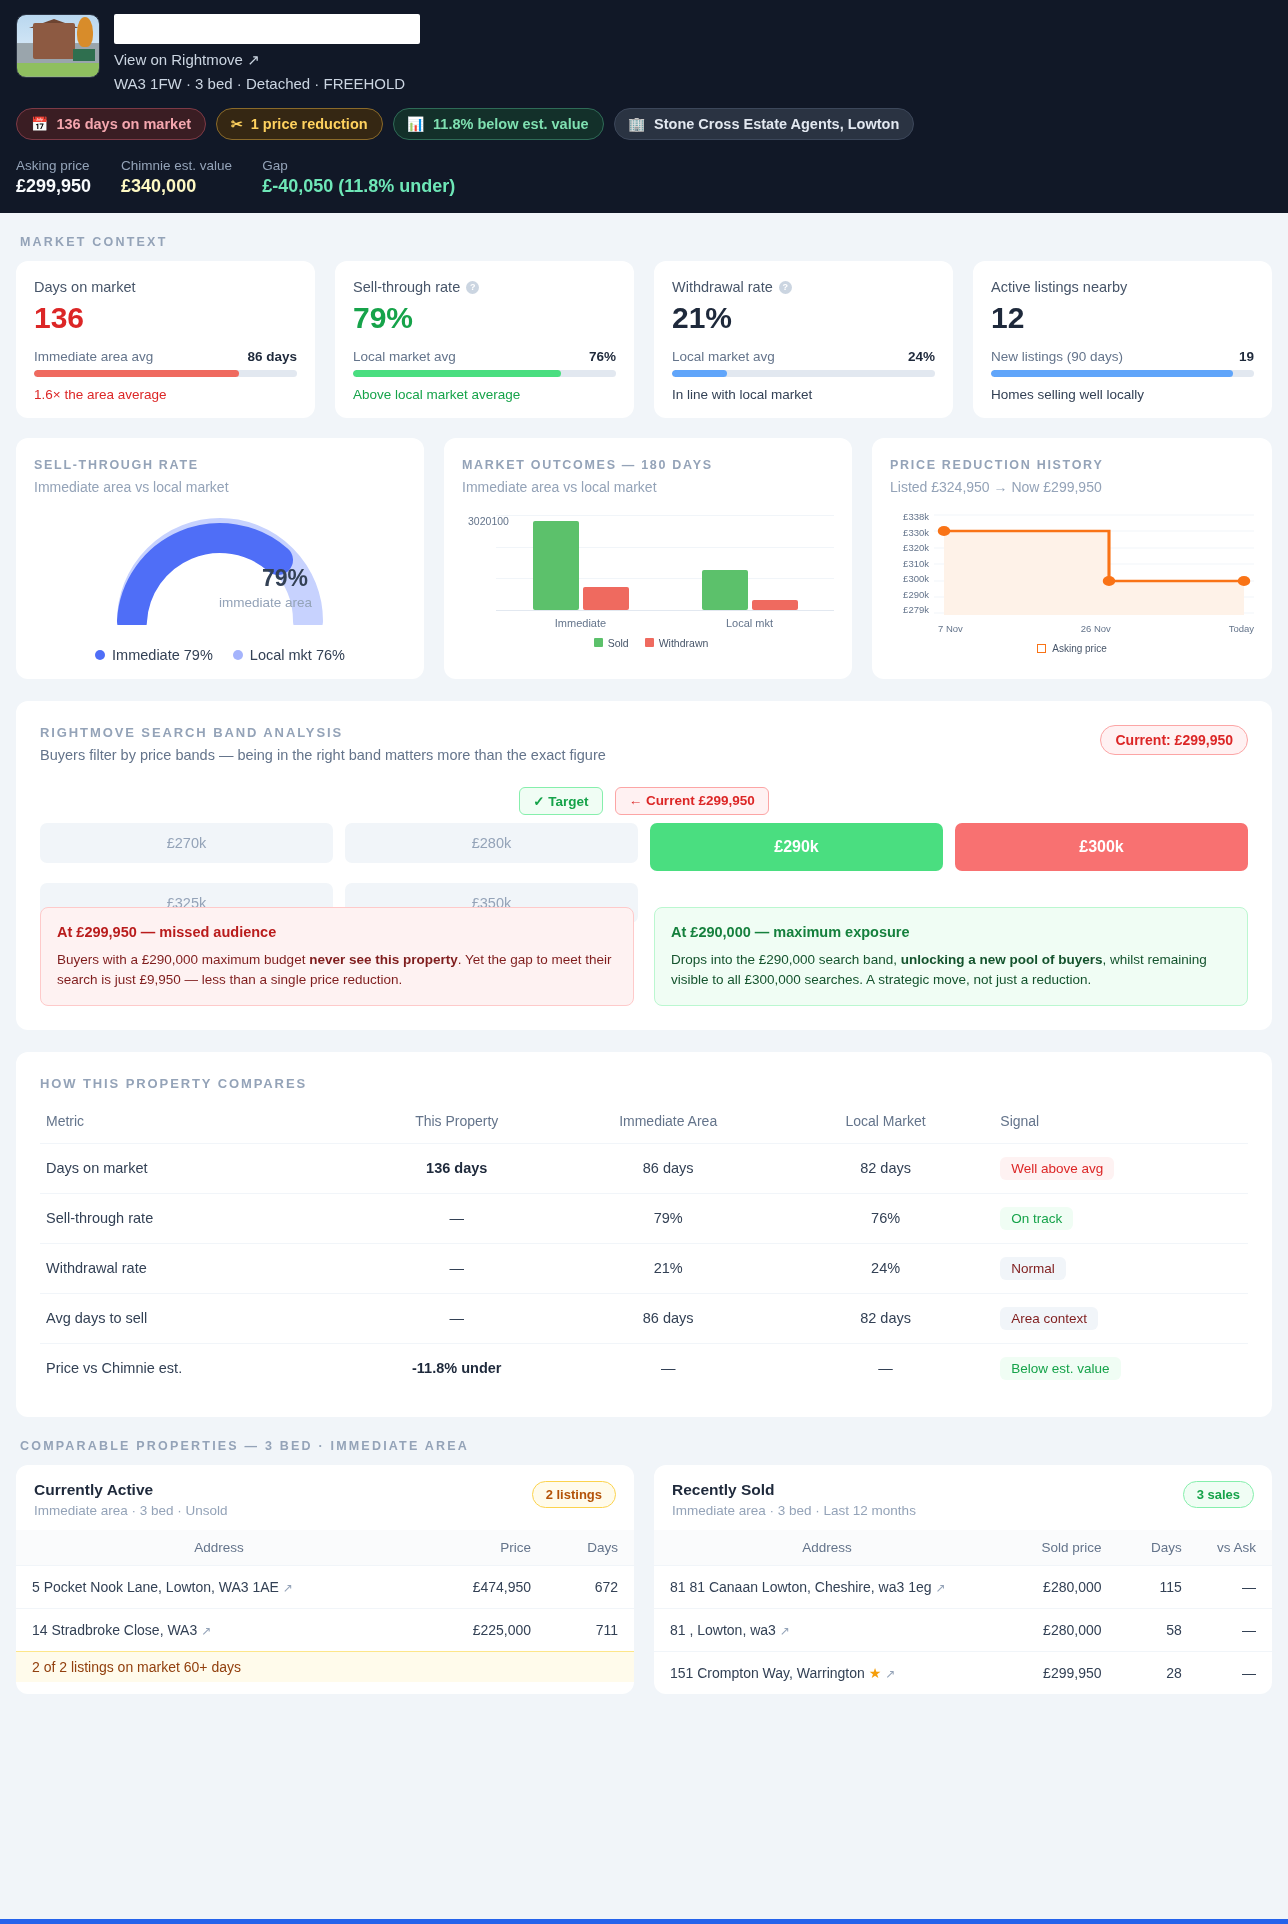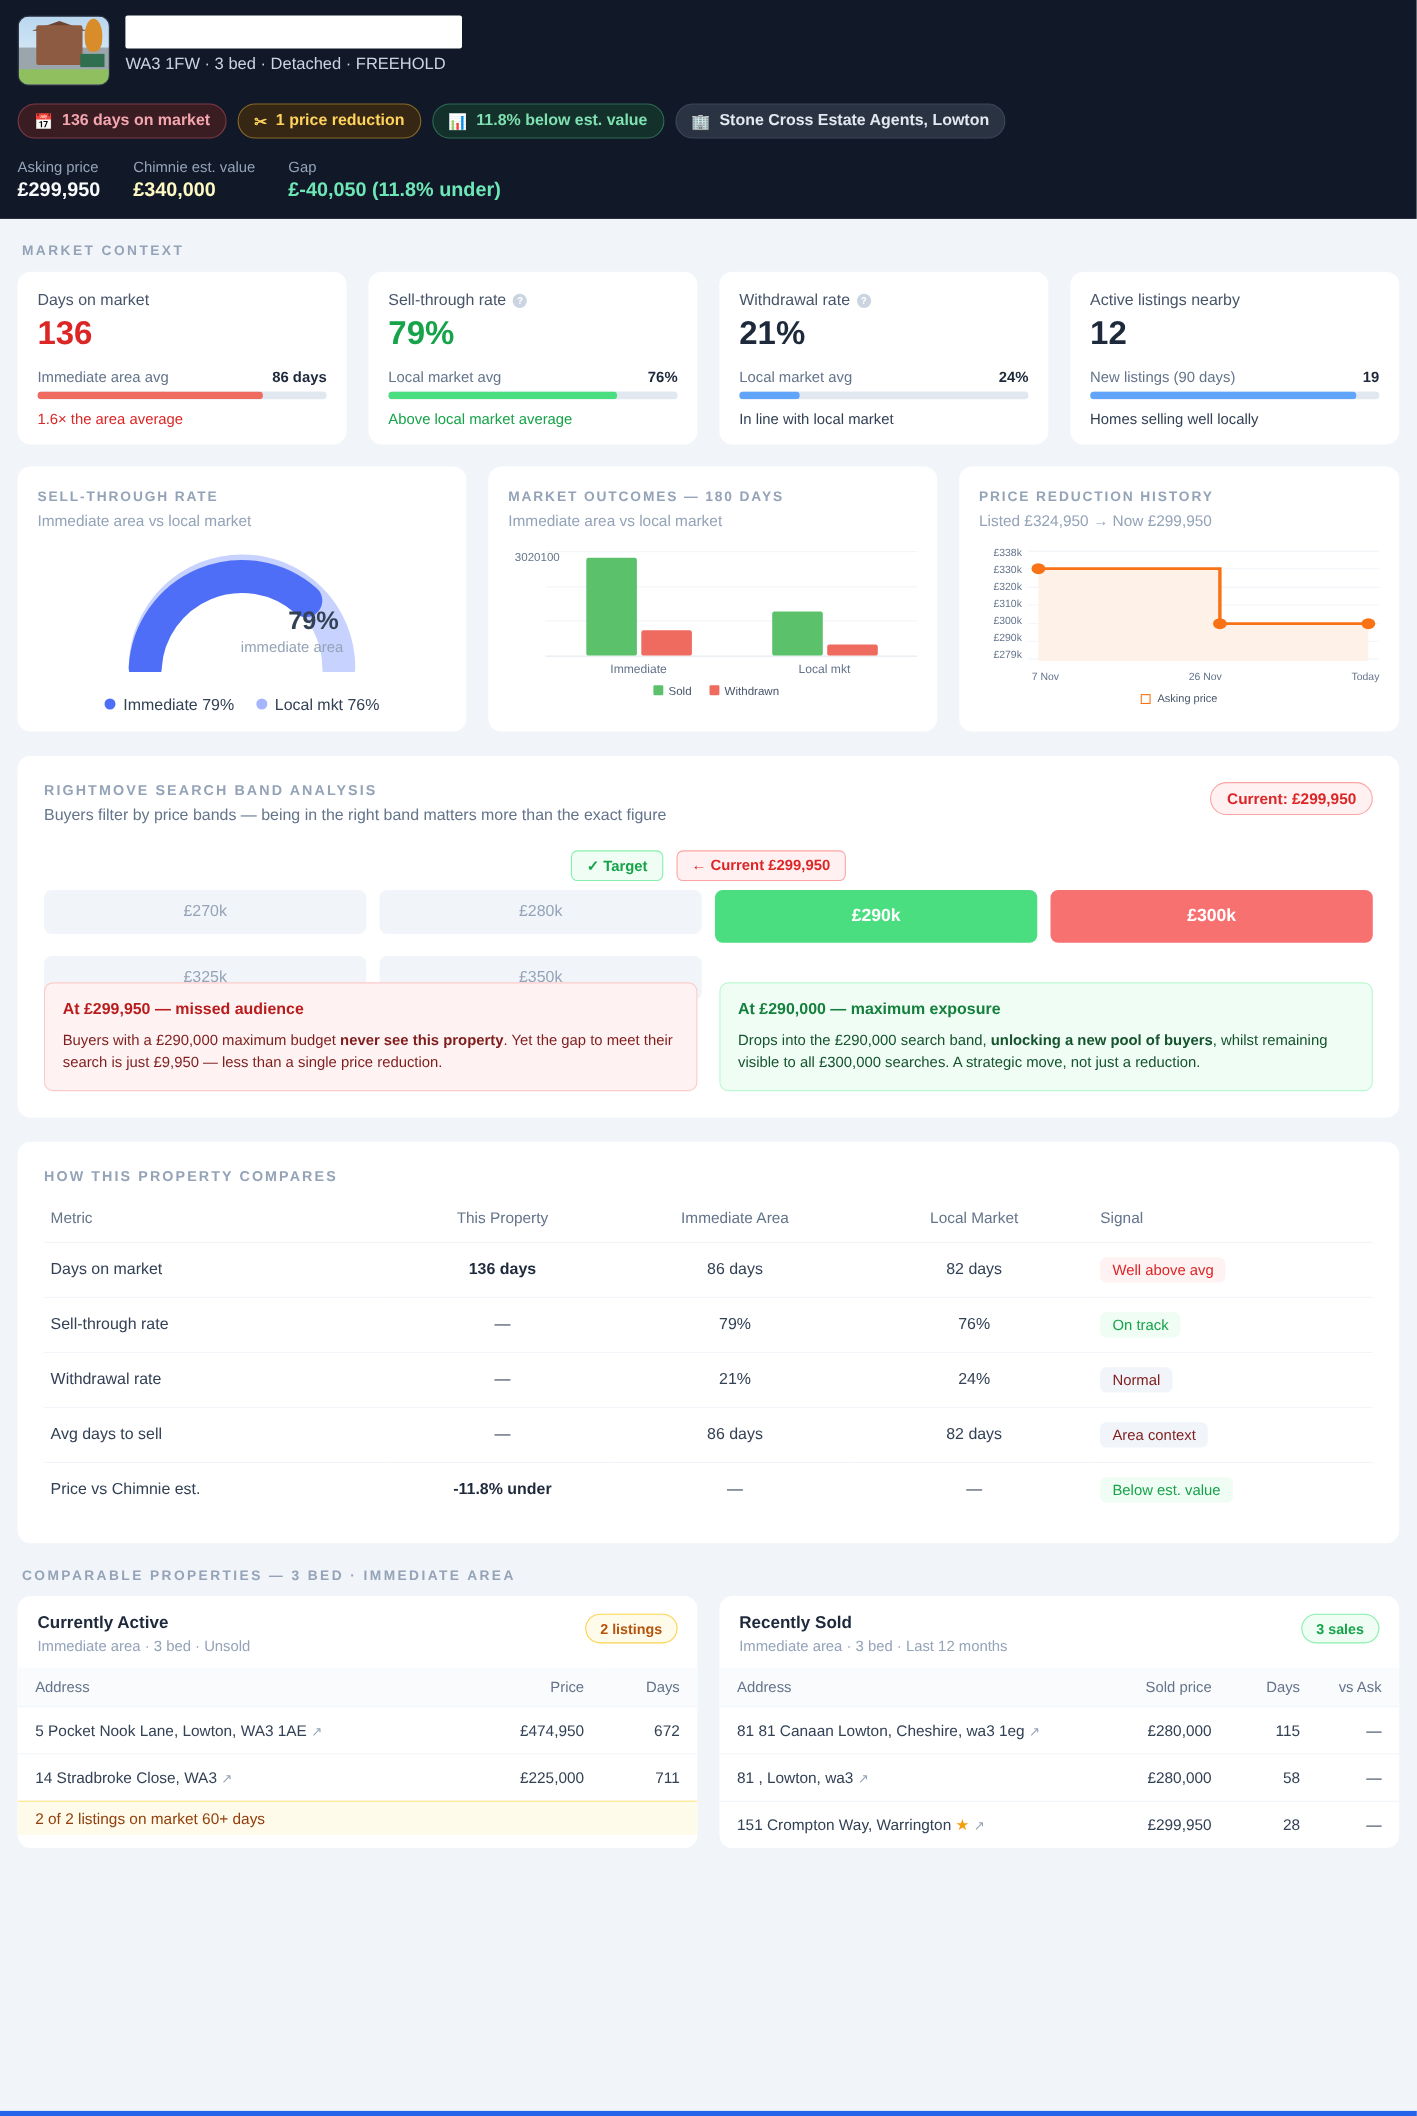--- a/index.html
+++ b/index.html
@@ -145,21 +145,21 @@
   
   .row2 { display:grid; grid-template-columns:1fr 1fr; gap:20px; }
   .cbox { background:#fff; border-radius:12px; overflow:hidden; }
   .cbox-head { display:flex; justify-content:space-between; align-items:flex-start; padding:16px 18px 12px; }
   .cbox-t { font-size:15.5px; font-weight:bold; color:#1e293b; }
   .cbox-s { font-size:13.5px; color:#94a3b8; margin-top:4px; }
   .cnt-amber { border:1px solid #fcd34d; background:#fffbeb; color:#b45309;
                font-size:13px; font-weight:bold; padding:5px 13px; border-radius:999px; white-space:nowrap; }
   .cnt-grn { border:1px solid #86efac; background:#f0fdf4; color:#16a34a;
              font-size:13px; font-weight:bold; padding:5px 13px; border-radius:999px; white-space:nowrap; }
-  .ctbl th { font-size:13.5px; color:#64748b; font-weight:normal; padding:10px 16px; background:#fafbfc; text-align:left; }
+  .ctbl th { font-size:13.5px; color:#64748b; font-weight:normal; padding:10px 16px; background:#fafbfc; text-align:center; }
   .ctbl th.r { text-align:right; }
   .ctbl td { font-size:14px; padding:13px 16px; border-top:1px solid #f1f5f9; color:#334155; }
   .ctbl td.r { text-align:right; }
   .d-red{color:#dc2626;} .d-amb{color:#f59e0b;} .d-dk{color:#334155;}
   .foot-note { background:#fffbeb; color:#92400e; font-size:14px; padding:7px 16px; border-top:1px solid #fde68a; }
   .bottom-bar { position:absolute; left:0; right:0; bottom:0; height:5px; background:#2563eb; }
   .arrow { font-size:12px; color:#94a3b8; }
 </style>
 </head>
 <body>
@@ -167,20 +167,21 @@
 <div class="hdr">
   <div class="hdr-top">
     <div class="thumb">
       <div class="roof"></div>
       <div class="house"></div>
       <div class="tree"></div>
       <div class="bins"></div>
     </div>
     <div class="hdr-right">
       <div class="redact"></div>
+      <div class="view-link">View on Rightmove ↗</div>
       <div class="sub-line">WA3 1FW · 3 bed · Detached · FREEHOLD</div>
     </div>
   </div>
 
   <div class="pills">
     <div class="pill pill-red">
       <span class="gl">📅</span>
       <span>136 days on market</span>
     </div>
     <div class="pill pill-amber">

